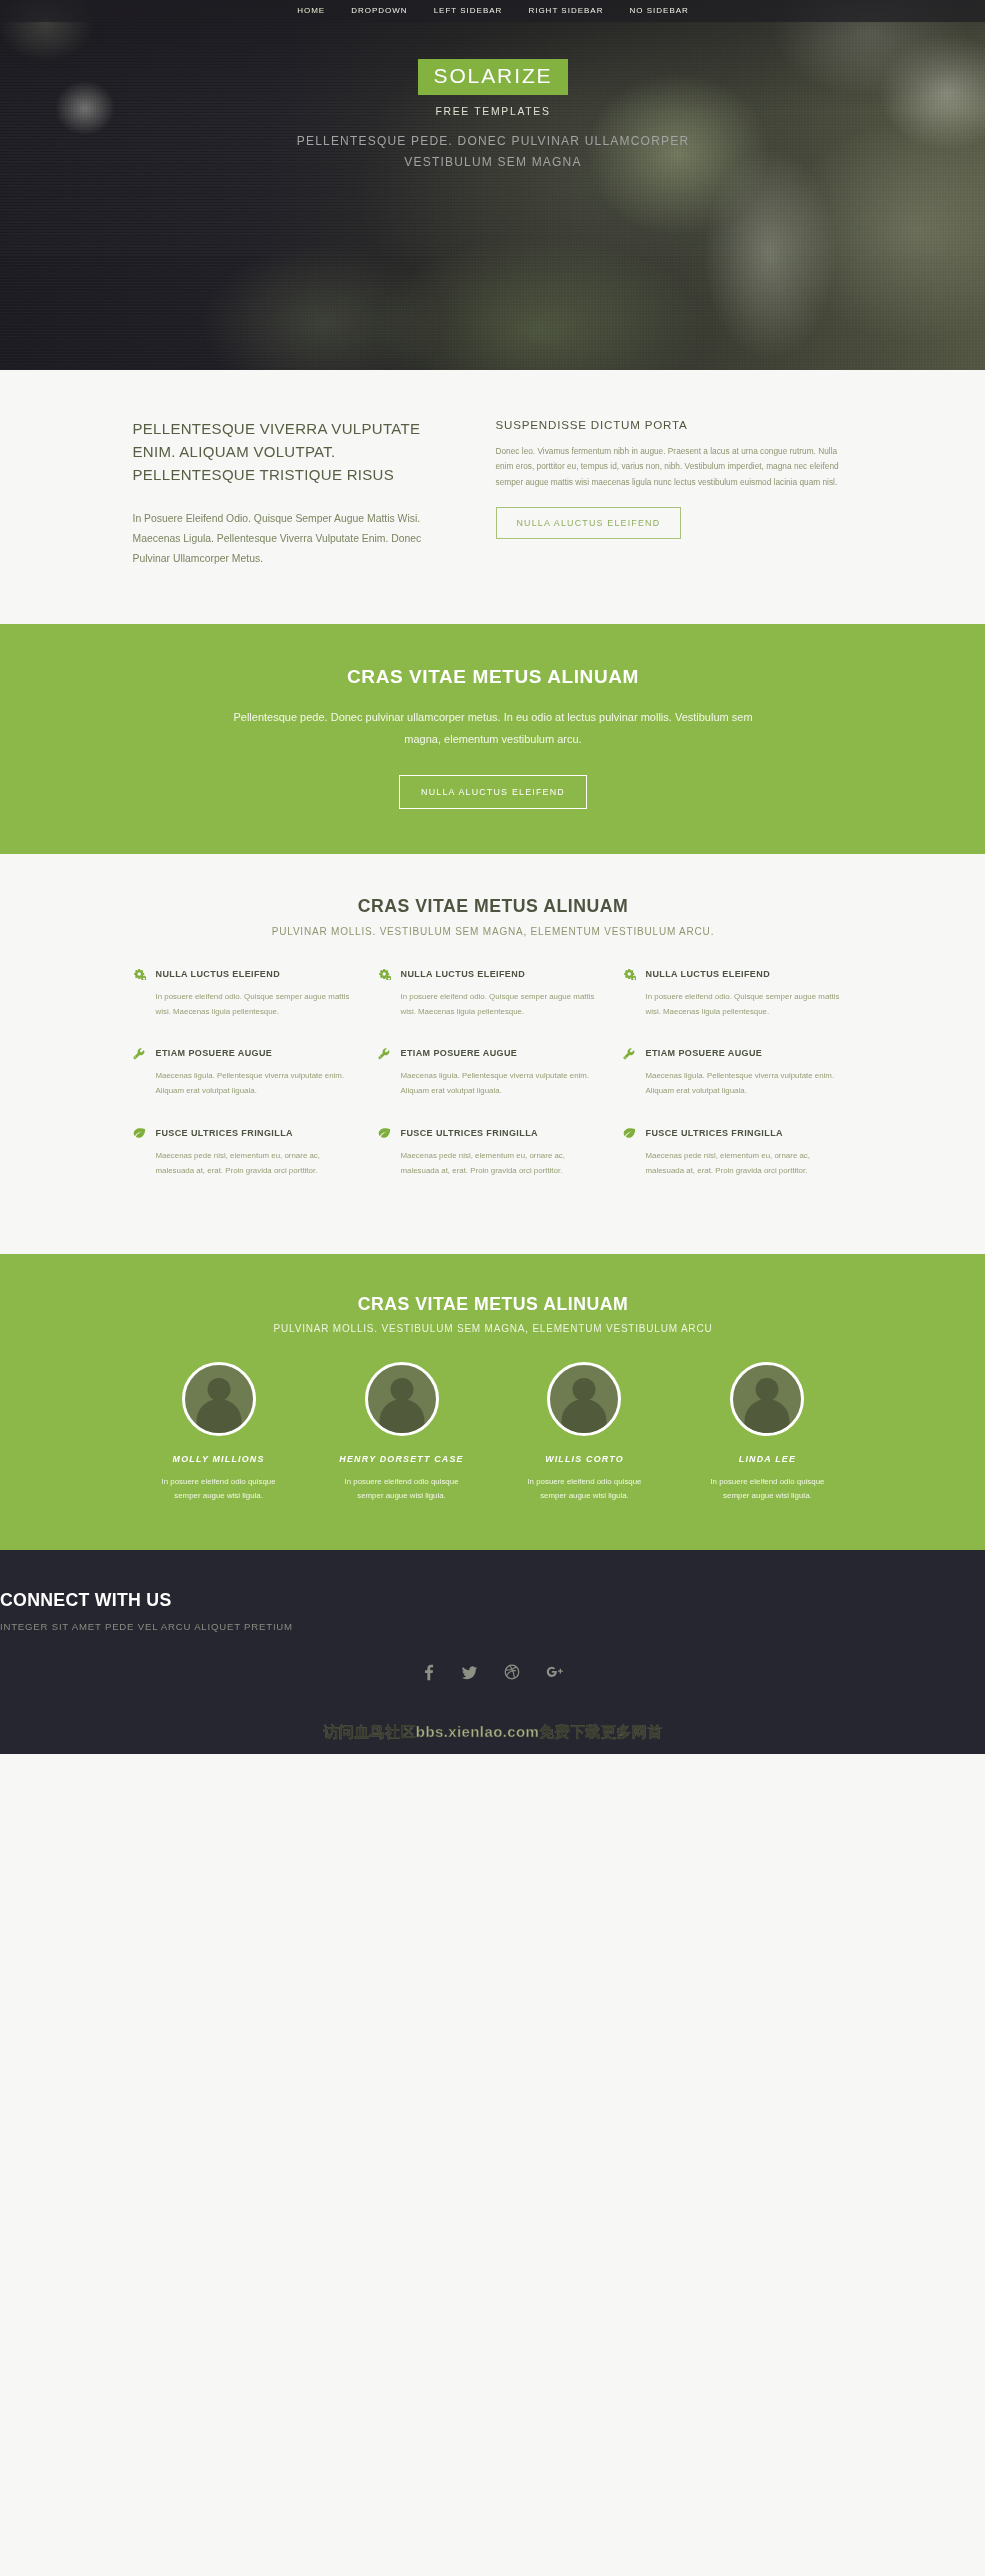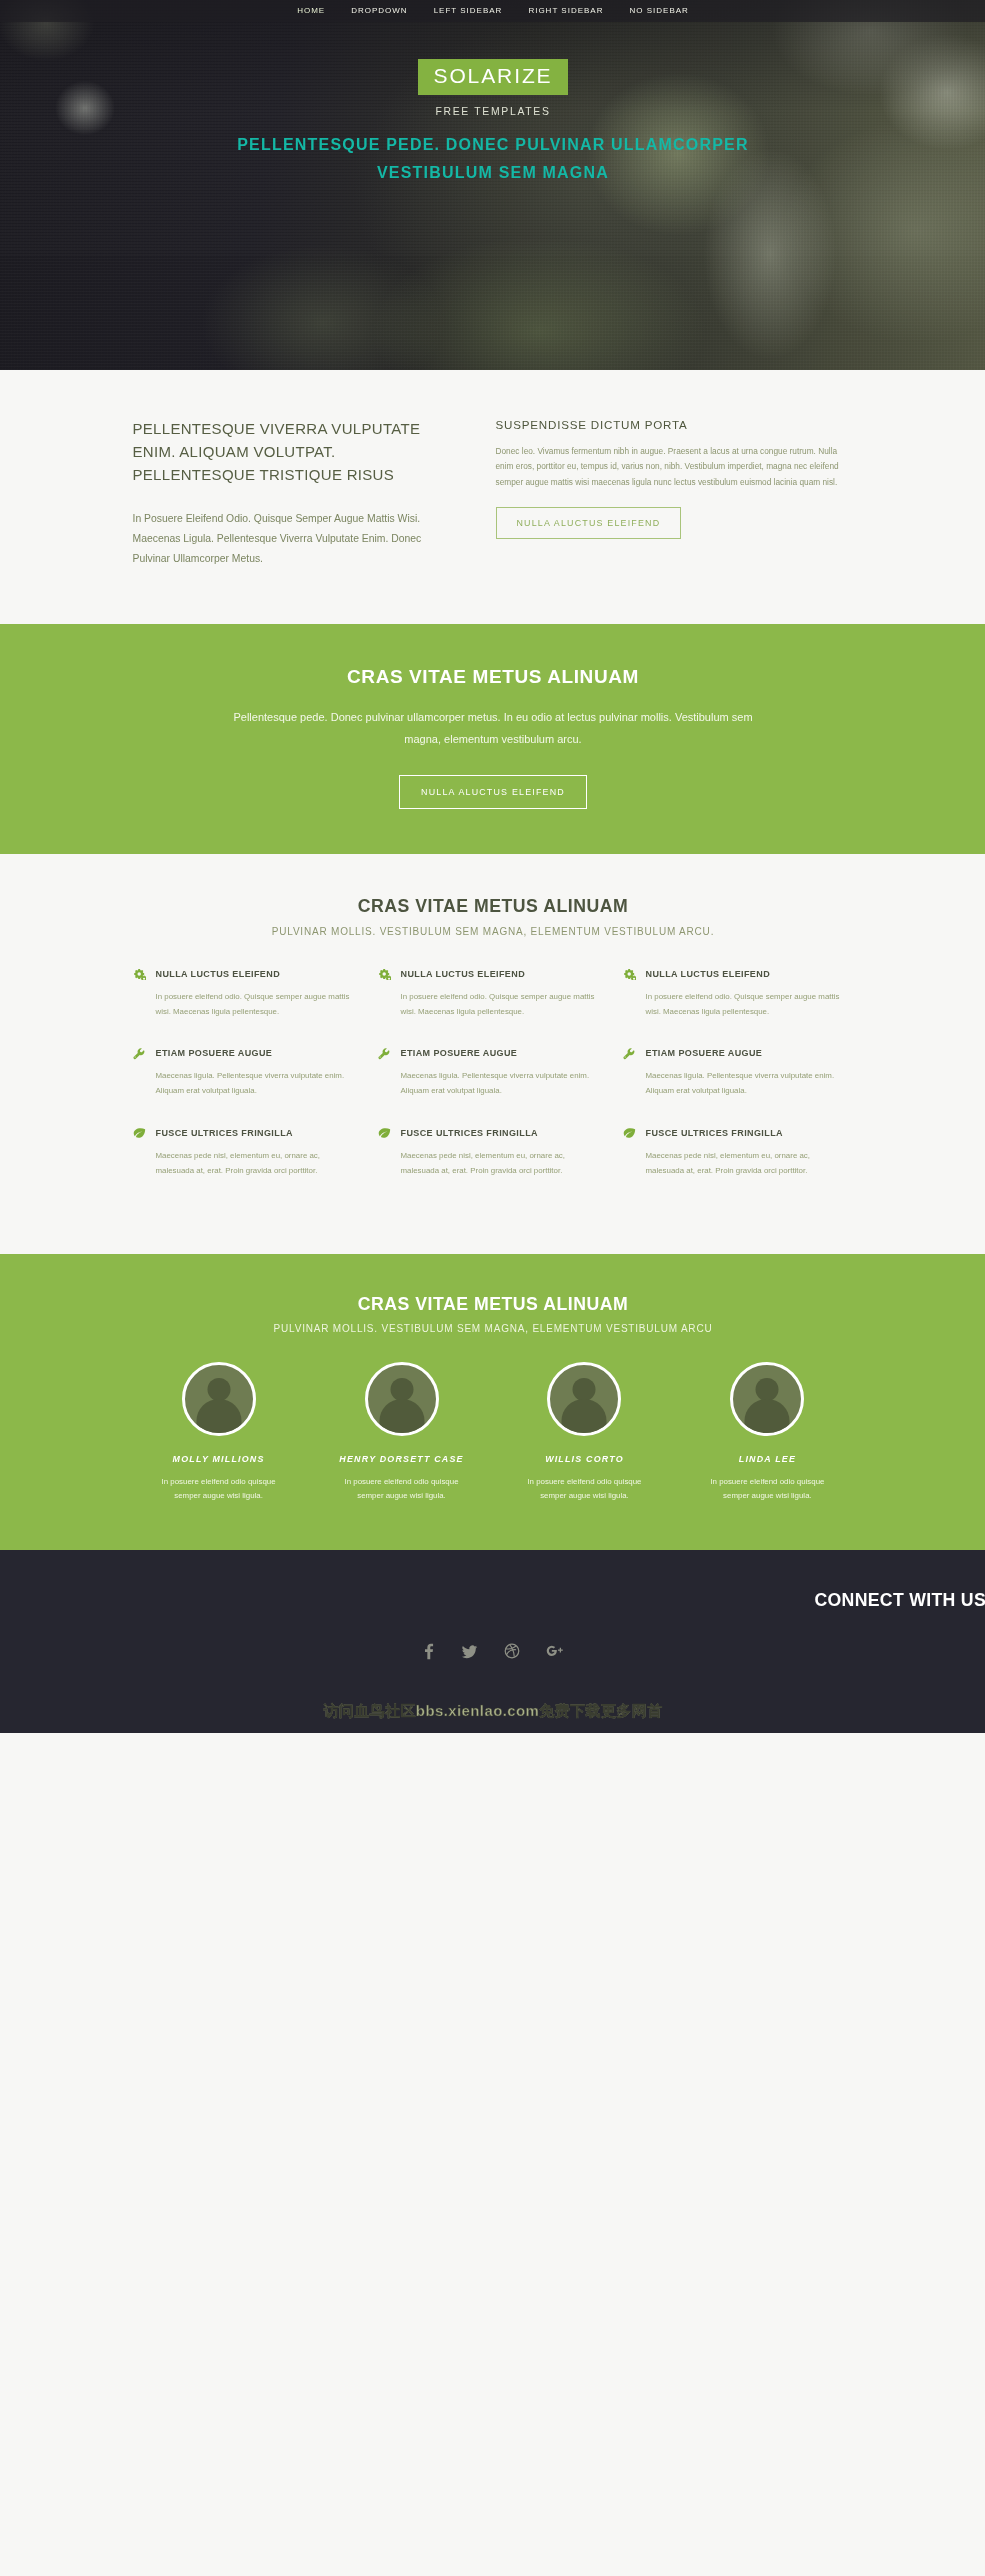--- a/index.html
+++ b/index.html
@@ -86,25 +86,25 @@
   }
   .hero-sub {
     margin-top: 10.8px;
     color: #dfe2d3;
     font-size: 10.4px;
     letter-spacing: 1.7px;
     font-weight: 300;
   }
   .hero-tagline {
     margin-top: 14.6px;
-    color: #14b8a6;
-    font-size: 16px;
+    color: #a3a3a3;
+    font-size: 12px;
     letter-spacing: 1.2px;
     line-height: 1.75;
-    font-weight: 700;
+    font-weight: 400;
   }
 
   
   .intro {
     background: #f7f7f5;
     padding: 48px 0 55px 0;
   }
   .wrap {
     width: 721px;
     margin: 0 auto;
@@ -303,21 +303,21 @@
     color: #f1f7e4;
     font-size: 7.9px;
     line-height: 1.85;
     font-weight: 300;
     padding: 0 17px;
   }
 
   
   .footer {
     background: #262630;
-    text-align: right;
+    text-align: left;
     padding: 40px 0 31px 0;
   }
   .footer h2 {
     color: #ffffff;
     font-size: 17.7px;
     font-weight: 700;
     letter-spacing: 0.3px;
   }
   .footer .sub {
     margin-top: 10px;
@@ -553,20 +553,21 @@
           </div>
           <div class="member-name">LINDA LEE</div>
           <div class="member-desc">In posuere eleifend odio quisque semper augue wisi ligula.</div>
         </div>
       </div>
   </div>
 </section>
 
 <footer class="footer">
   <h2>CONNECT WITH US</h2>
+  <div class="sub">INTEGER SIT AMET PEDE VEL ARCU ALIQUET PRETIUM</div>
   <div class="socials">
     <a class="social" title="Facebook">
       <svg width="13" height="17" viewBox="0 0 17 22">
           <path fill="currentColor" d="M10.8 21V11.8h3.1l.5-3.6h-3.6V5.9c0-1 .3-1.7 1.8-1.7h1.9V1c-.3 0-1.5-.1-2.8-.1-2.8 0-4.7 1.7-4.7 4.8v2.5H3.9v3.6h3.1V21h3.8z"></path>
         </svg>
     </a>
     <a class="social" title="Twitter">
       <svg width="17" height="17" viewBox="0 0 22 22">
           <path fill="currentColor" d="M21 5.1c-.7.3-1.5.5-2.4.6.9-.5 1.5-1.3 1.8-2.3-.8.5-1.7.8-2.6 1a4.1 4.1 0 0 0-7 3.8C7.4 8 4.4 6.4 2.4 3.9a4.1 4.1 0 0 0 1.3 5.5c-.7 0-1.3-.2-1.9-.5a4.1 4.1 0 0 0 3.3 4.1c-.6.2-1.2.2-1.9.1a4.1 4.1 0 0 0 3.8 2.9A8.3 8.3 0 0 1 1 17.7a11.7 11.7 0 0 0 6.3 1.9c7.6 0 11.8-6.4 11.8-11.9v-.5c.8-.6 1.5-1.3 1.9-2.1z"></path>
         </svg>

